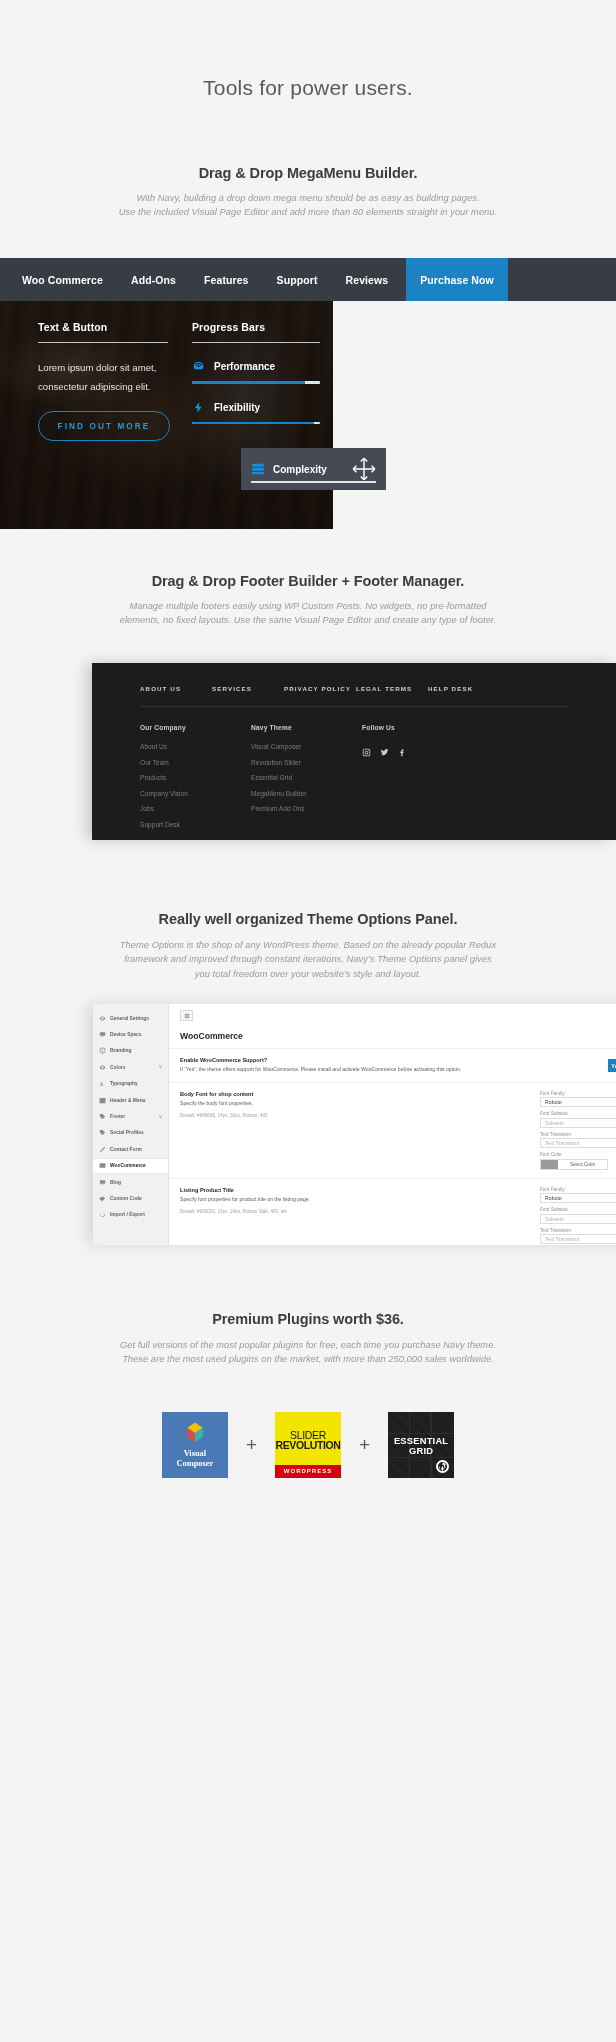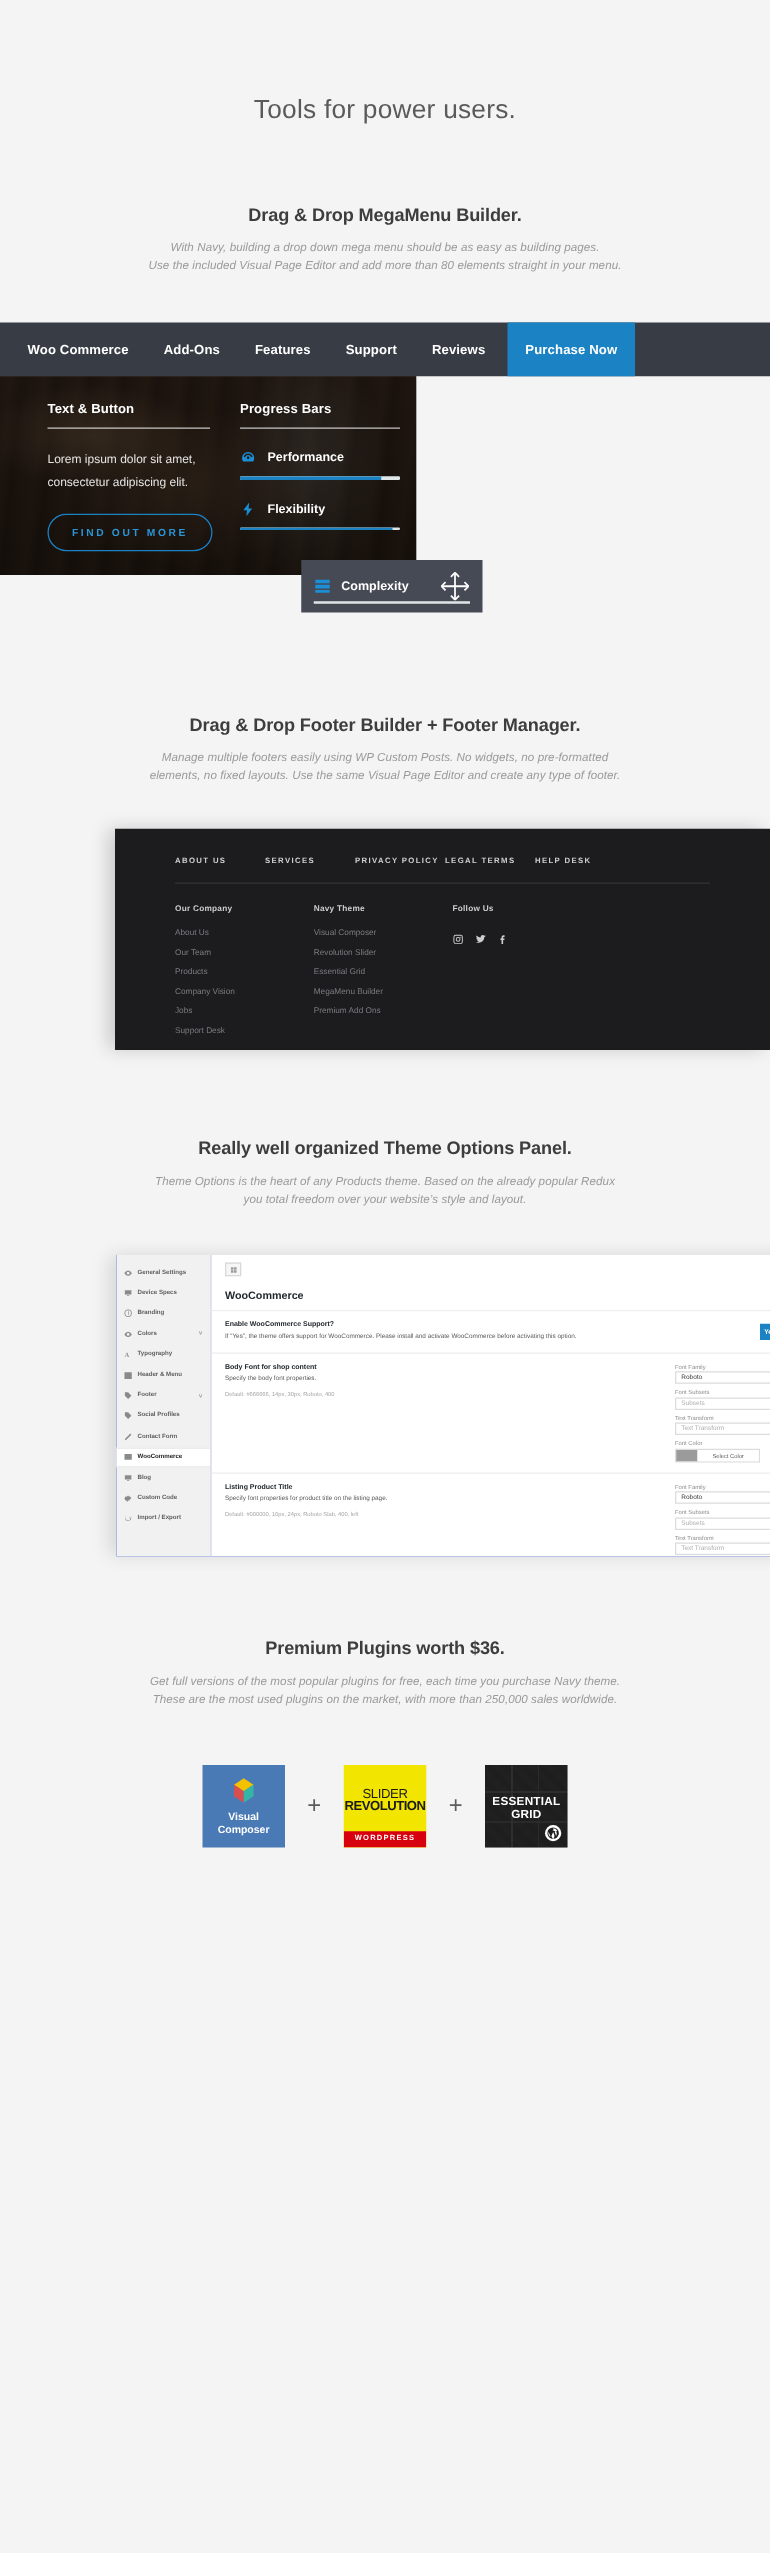--- a/index.html
+++ b/index.html
@@ -55,21 +55,21 @@
     color: #ffffff;
     font-size: 10.5px;
     font-weight: bold;
     white-space: nowrap;
     letter-spacing: .1px;
   }
   .nav-item.purchase { background: #1b82c4; margin-left: 4px; }
 
   .megamenu {
     position: absolute; left: 0; top: 301px;
-    width: 333px; height: 159px;
+    width: 333px; height: 228px;
     overflow: hidden;
     background: #404040;
   }
   .mm-bg {
     position: absolute; inset: 0;
     background:
       radial-gradient(ellipse 120px 60px at 22% 30%, rgba(120,95,70,.55), transparent 70%),
       radial-gradient(ellipse 150px 90px at 45% 55%, rgba(90,68,48,.6), transparent 72%),
       radial-gradient(ellipse 90px 140px at 74% 45%, rgba(140,138,135,.33), transparent 70%),
       repeating-linear-gradient(96deg, #2e2118 0px, #33251a 9px, #291d15 18px, #2f2219 27px),
@@ -230,21 +230,21 @@
   #pl-desc  { position: absolute; left: 0; top: 1338px; width: 616px; }
 
   .plugins {
     position: absolute; left: 0; top: 1412px; width: 616px;
     display: flex; align-items: center; justify-content: center; gap: 18px;
   }
   .plus { font-size: 19px; color: #5b5b5b; font-weight: 300; }
   .plugin-box { width: 66px; height: 66px; position: relative; overflow: hidden; }
 
   
-  .vc { background: #4a7ab5; display: flex; flex-direction: column; align-items: center; justify-content: center; }
+  .vc { background: #4a7ab5; display: flex; flex-direction: column; align-items: center; justify-content: center; font-family: Liberation Serif, serif; }
   .vc-logo { width: 26px; height: 24px; position: relative; margin-bottom: 4px; }
   .vc-name { color: #fff; font-size: 8.4px; font-weight: bold; line-height: 1.15; text-align: center; }
 
   
   .sr { background: #f2e500; display: flex; flex-direction: column; }
   .sr-top { flex: 1; display: flex; flex-direction: column; align-items: center; justify-content: center; padding-top: 4px; }
   .sr-l1 { color: #1b1b1b; font-size: 10.5px; font-weight: normal; letter-spacing: -.3px; line-height: 1; }
   .sr-l2 { color: #1b1b1b; font-size: 10.5px; font-weight: bold; letter-spacing: -.4px; line-height: 1.05; }
   .sr-bot { background: #d6000f; color: #fff; font-size: 6px; font-weight: bold; letter-spacing: 1px; text-align: center; padding: 3px 0 4px; }
 
@@ -415,21 +415,22 @@
         </div>
       </div>
     </div>
   </div>
 </div>
 
 <div>
   <div id="to-title" class="sec-title">Really well organized Theme Options Panel.</div>
 
   <div id="to-desc" class="sec-desc">
-    <div>Theme Options is the heart of any Products theme. Based on the already popular Redux</div>
+    <div>Theme Options is the shop of any WordPress theme. Based on the already popular Redux</div>
+    <div>framework and improved through constant iterations, Navy’s Theme Options panel gives</div>
     <div>you total freedom over your website’s style and layout.</div>
   </div>
 
   <div class="options-panel">
 
     <div class="op-sidebar">
       <div class="op-item">
         <span class="op-ico"><svg viewBox="0 0 24 24">
               <path d="M12 5C6 5 2 12 2 12s4 7 10 7 10-7 10-7-4-7-10-7zm0 11a4 4 0 1 1 0-8 4 4 0 0 1 0 8z"></path>
             </svg></span>

